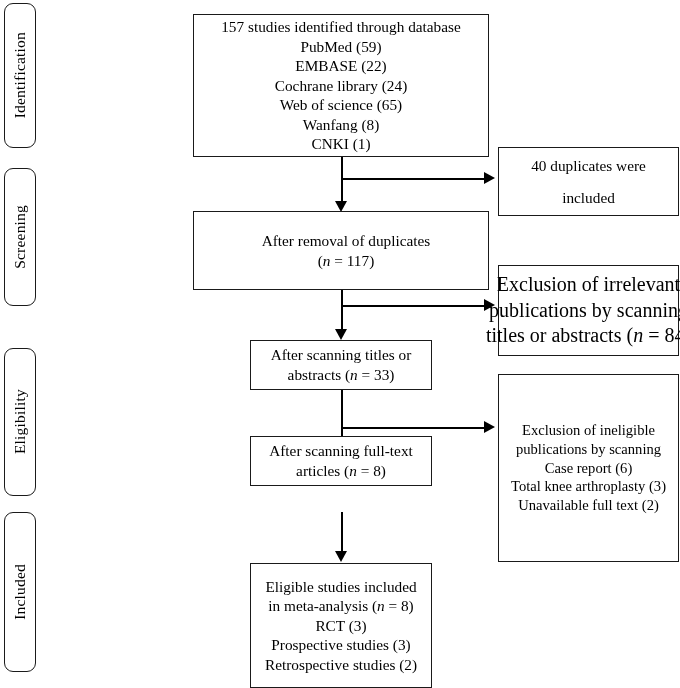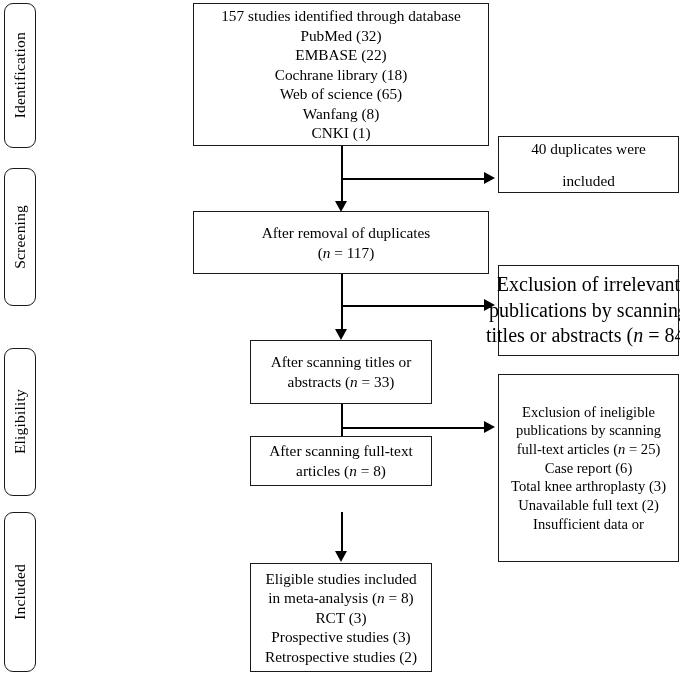--- a/index.html
+++ b/index.html
@@ -120,67 +120,65 @@
   <div class="arrow-right" style="left:484px; top:298.5px;"></div>
 
   <div class="vline" style="left:341px; top:390px; height:58px;"></div>
   <div class="arrow-down" style="left:334.5px; top:445px;"></div>
   <div class="hline" style="left:341px; top:427px; width:143px;"></div>
   <div class="arrow-right" style="left:484px; top:420.5px;"></div>
 
   <div class="vline" style="left:341px; top:512px; height:42px;"></div>
   <div class="arrow-down" style="left:334.5px; top:551px;"></div>
 
-  <div class="box" style="left:193px; top:3px; width:296px; height:143px;">
+  <div class="box" style="left:193px; top:14px; width:296px; height:143px;">
     <span class="line">157 studies identified through database</span>
-    <span class="line">PubMed (32)</span>
+    <span class="line">PubMed (59)</span>
     <span class="line">EMBASE (22)</span>
-    <span class="line">Cochrane library (18)</span>
+    <span class="line">Cochrane library (24)</span>
     <span class="line">Web of science (65)</span>
     <span class="line">Wanfang (8)</span>
     <span class="line">CNKI (1)</span>
   </div>
 
-  <div class="box" style="left:193px; top:211px; width:296px; height:63px;padding-left:14px;">
+  <div class="box" style="left:193px; top:211px; width:296px; height:79px;padding-left:14px;">
     <span class="line">After removal of duplicates</span>
     <span class="line">(<i>n</i> = 117)</span>
   </div>
 
-  <div class="box" style="left:250px; top:340px; width:182px; height:64px;">
+  <div class="box" style="left:250px; top:340px; width:182px; height:50px;">
     <span class="line">After scanning titles or</span>
     <span class="line">abstracts (<i>n</i> = 33)</span>
   </div>
 
   <div class="box" style="left:250px; top:436px; width:182px; height:50px;">
     <span class="line">After scanning full-text</span>
     <span class="line">articles (<i>n</i> = 8)</span>
   </div>
 
-  <div class="box" style="left:250px; top:563px; width:182px; height:109px;">
+  <div class="box" style="left:250px; top:563px; width:182px; height:125px;">
     <span class="line">Eligible studies included</span>
     <span class="line">in meta-analysis (<i>n</i> = 8)</span>
     <span class="line">RCT (3)</span>
     <span class="line">Prospective studies (3)</span>
     <span class="line">Retrospective studies (2)</span>
   </div>
 
-  <div class="box" style="left:498px; top:136px; width:181px; height:57px;gap:12px;">
+  <div class="box" style="left:498px; top:147px; width:181px; height:69px;gap:12px;">
     <span class="line">40 duplicates were</span>
     <span class="line">included</span>
   </div>
 
   <div class="box" style="left:498px; top:265px; width:181px; height:91px; font-size:20px;">
     <span class="line">Exclusion of irrelevant</span>
     <span class="line">publications by scanning</span>
     <span class="line">titles or abstracts (<i>n</i> = 84)</span>
   </div>
 
   <div class="box" style="left:498px; top:374px; width:181px; height:188px; font-size:14.6px;">
     <span class="line">Exclusion of ineligible</span>
     <span class="line">publications by scanning</span>
-    <span class="line">full-text articles (<i>n</i> = 25)</span>
     <span class="line">Case report (6)</span>
     <span class="line">Total knee arthroplasty (3)</span>
     <span class="line">Unavailable full text (2)</span>
-    <span class="line">Insufficient data or</span>
   </div>
 
 </div>
 
 </body></html>

